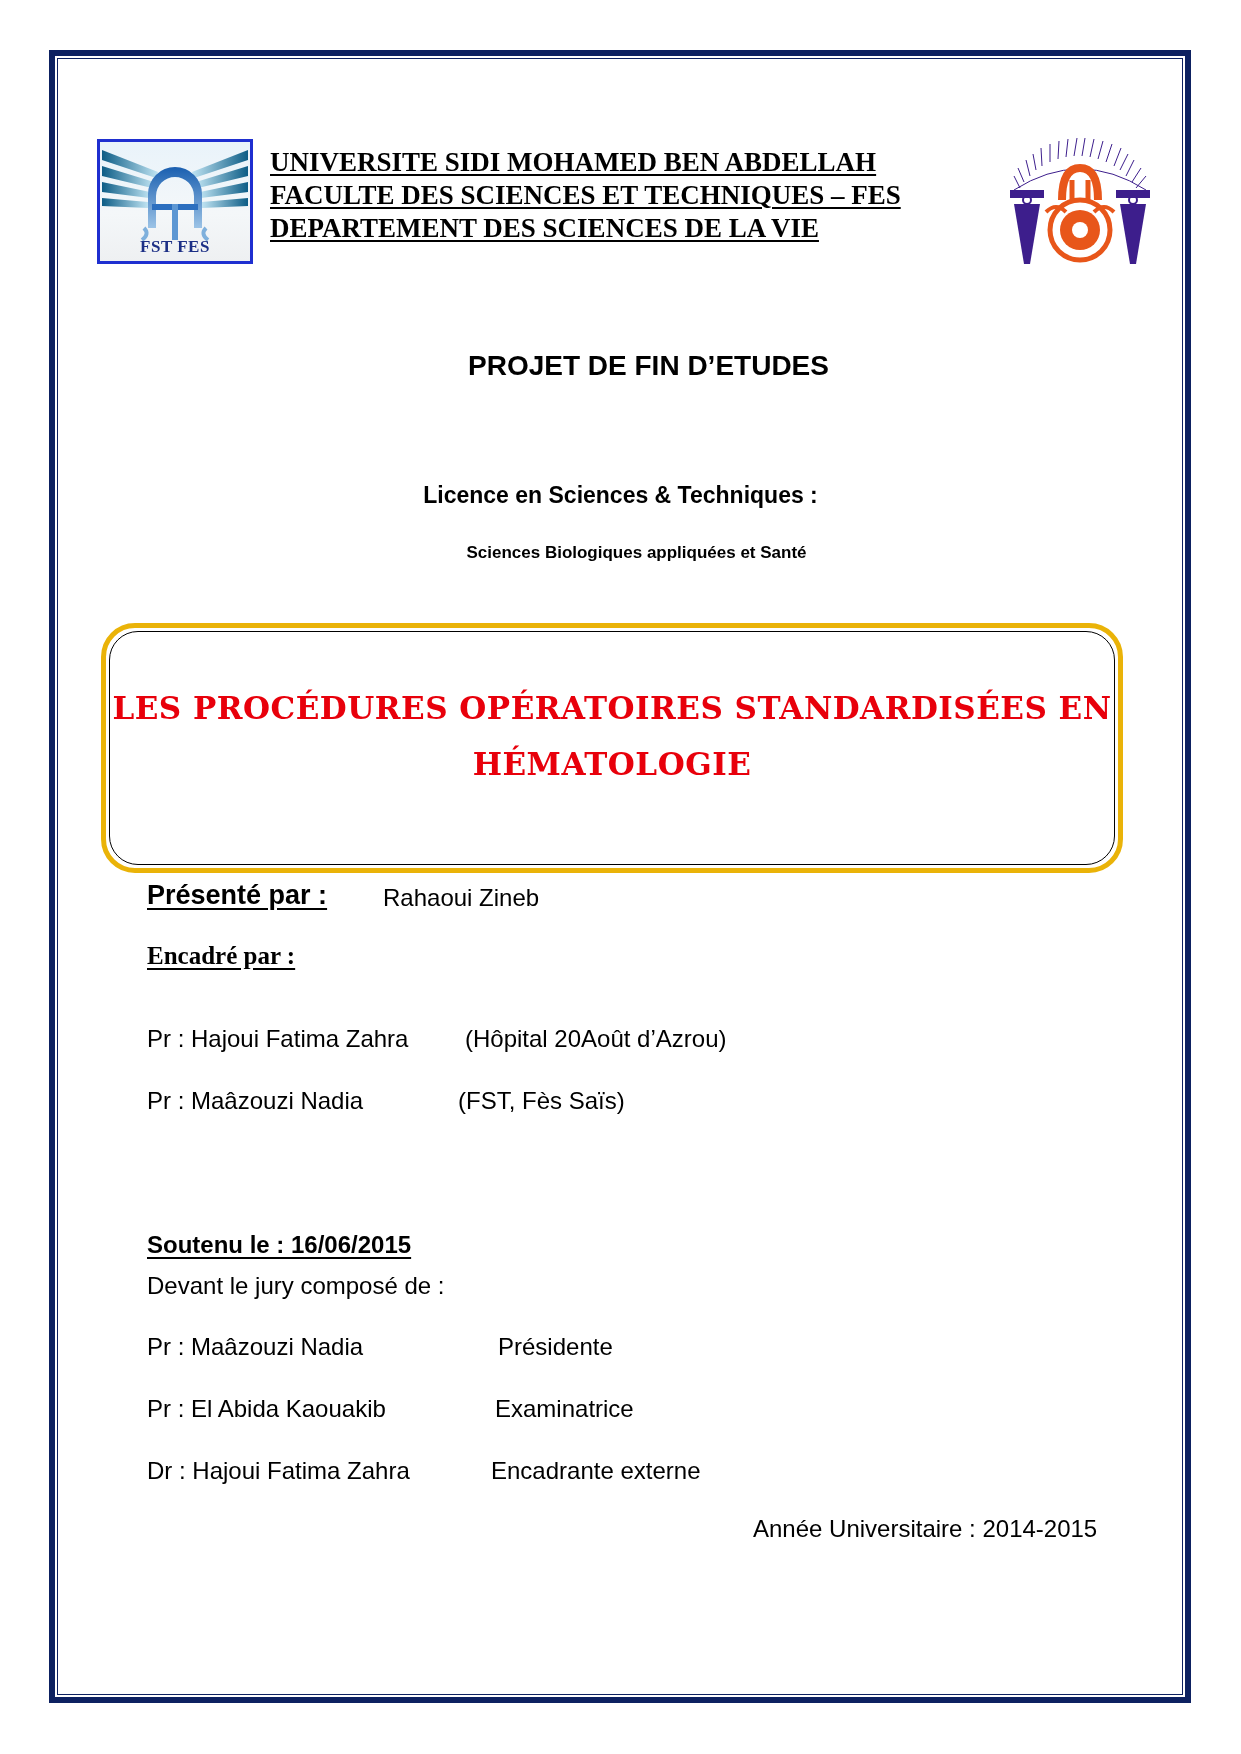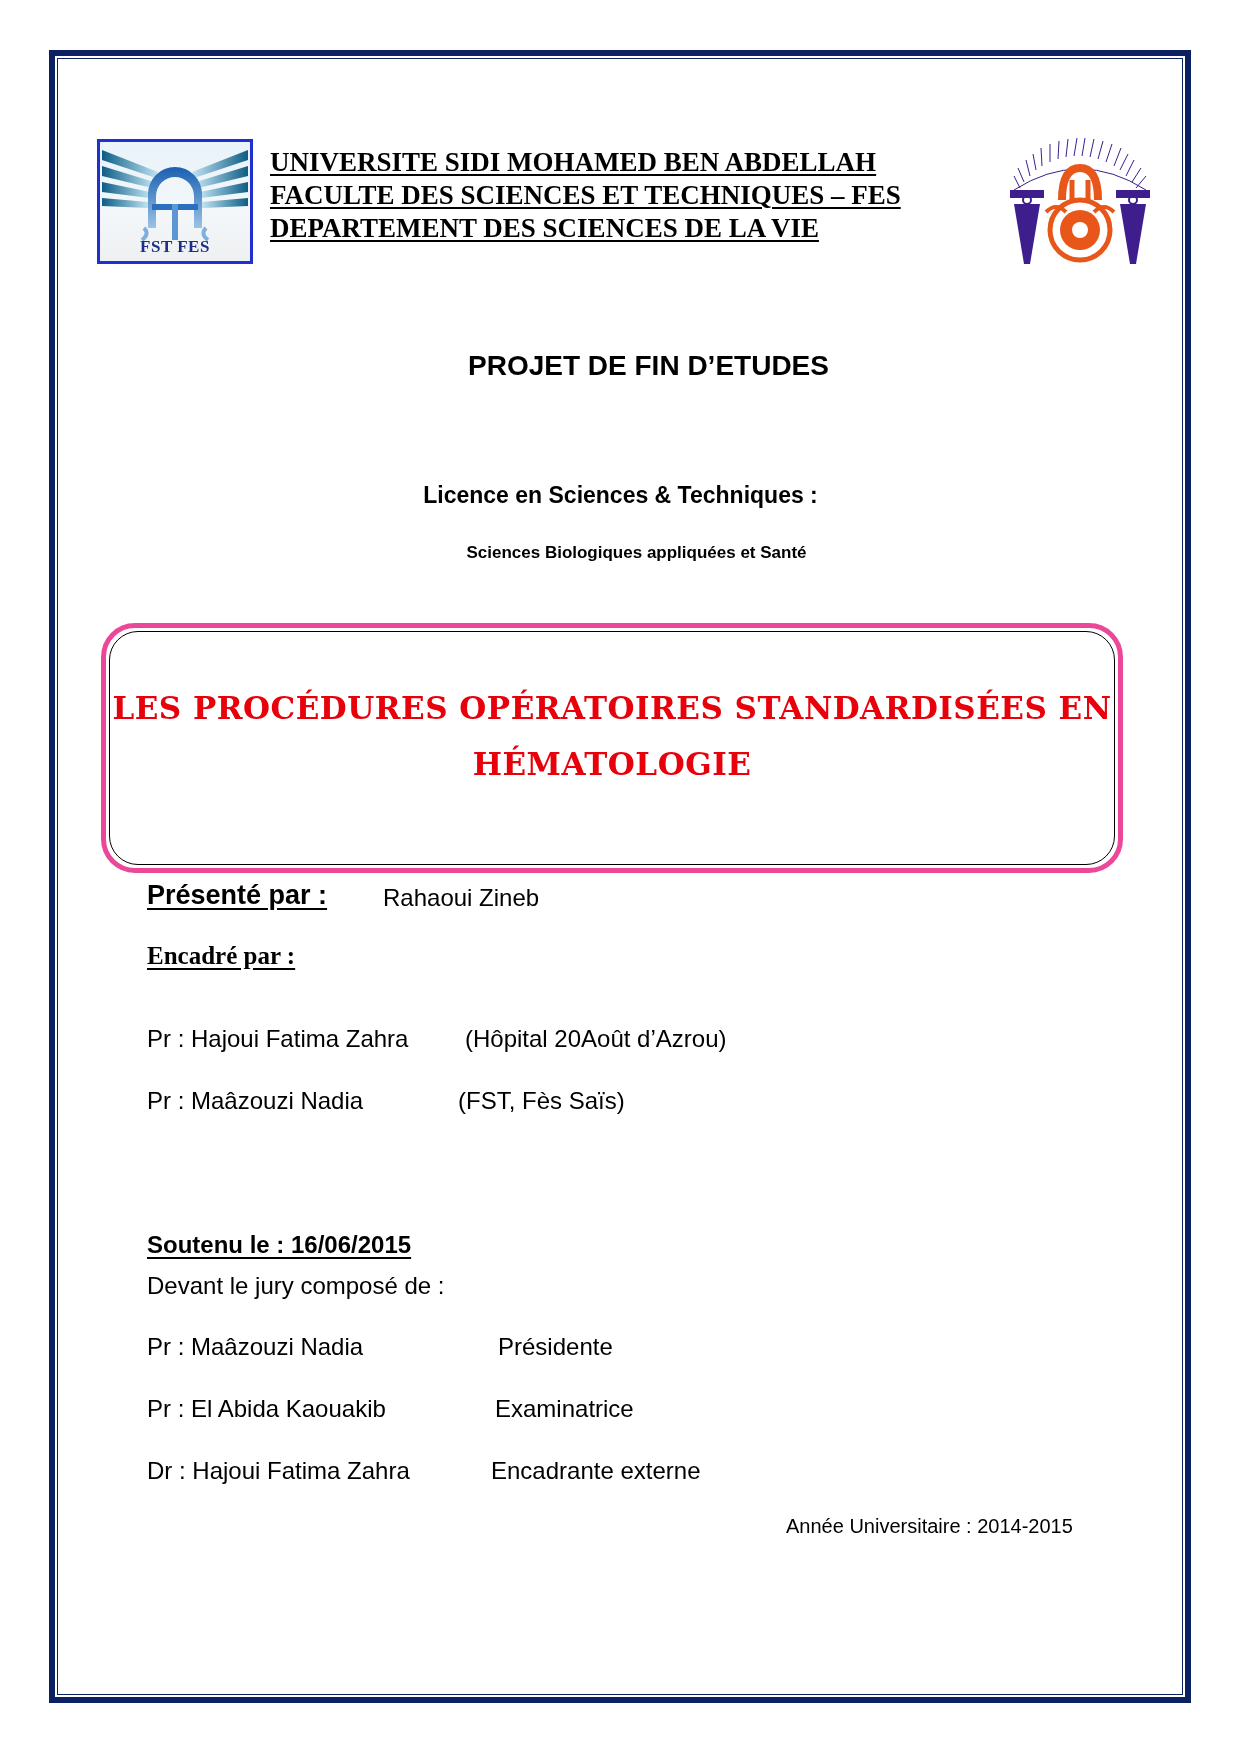--- a/index.html
+++ b/index.html
@@ -17,35 +17,35 @@
 
   .header-text { position: absolute; left: 270px; top: 146px; width: 700px; font-family: "Liberation Serif", serif; font-weight: bold; font-size: 27px; line-height: 33px; }
   .header-text div { text-decoration: underline; text-decoration-thickness: 2px; text-underline-offset: 3px; }
 
   .center-line { position: absolute; left: 0; width: 1241px; text-align: center; font-weight: bold; }
   .pfe { top: 350px; font-size: 28px; padding-left: 28px; }
   .licence { top: 482px; font-size: 23px; }
   .specialty { top: 543px; font-size: 17px; padding-left: 16px; }
 
   
-  .title-box { position: absolute; left: 101px; top: 623px; width: 1022px; height: 250px; box-sizing: border-box; border: 5px solid #ec4899; border-radius: 34px; }
+  .title-box { position: absolute; left: 101px; top: 623px; width: 1022px; height: 250px; box-sizing: border-box; border: 5px solid #eab308; border-radius: 34px; }
   .title-box::after { content: ""; position: absolute; left: 3px; top: 3px; right: 3px; bottom: 3px; border: 1.5px solid #000; border-radius: 29px; }
   .title-text { position: absolute; left: 0; right: 0; top: 52px; text-align: center; color: #e8000b; font-family: "DejaVu Serif", serif; font-weight: bold; font-size: 31px; line-height: 56px; letter-spacing: 0.5px; font-variant: small-caps; text-transform: uppercase; }
 
   .txt { position: absolute; font-size: 24px; white-space: nowrap; }
   .lbl-presente { left: 147px; top: 880px; font-size: 27px; font-weight: bold; text-decoration: underline; text-underline-offset: 4px; }
   .val-presente { left: 383px; top: 884px; }
   .lbl-encadre { left: 147px; top: 942px; font-family: "Liberation Serif", serif; font-weight: bold; font-size: 25px; text-decoration: underline; text-underline-offset: 4px; }
 
   .sup-name { left: 147px; text-align: right; }
   .sup-aff { }
   .lbl-soutenu { left: 147px; top: 1211px; font-weight: bold; text-decoration: underline; text-underline-offset: 4px; margin-top: 20px; }
   .devant { left: 147px; top: 1272px; }
   .jury-name { left: 147px; }
-  .annee { left: 786px; top: 1515px; font-size: 20px; }
+  .annee { left: 753px; top: 1515px; font-size: 24px; }
 </style>
 </head>
 <body>
 
 <div class="page-border-outer"></div>
 <div class="page-border-inner"></div>
 
 <div class="logo-fst">
   <svg width="150" height="119" viewBox="0 0 150 119">
     <defs>

